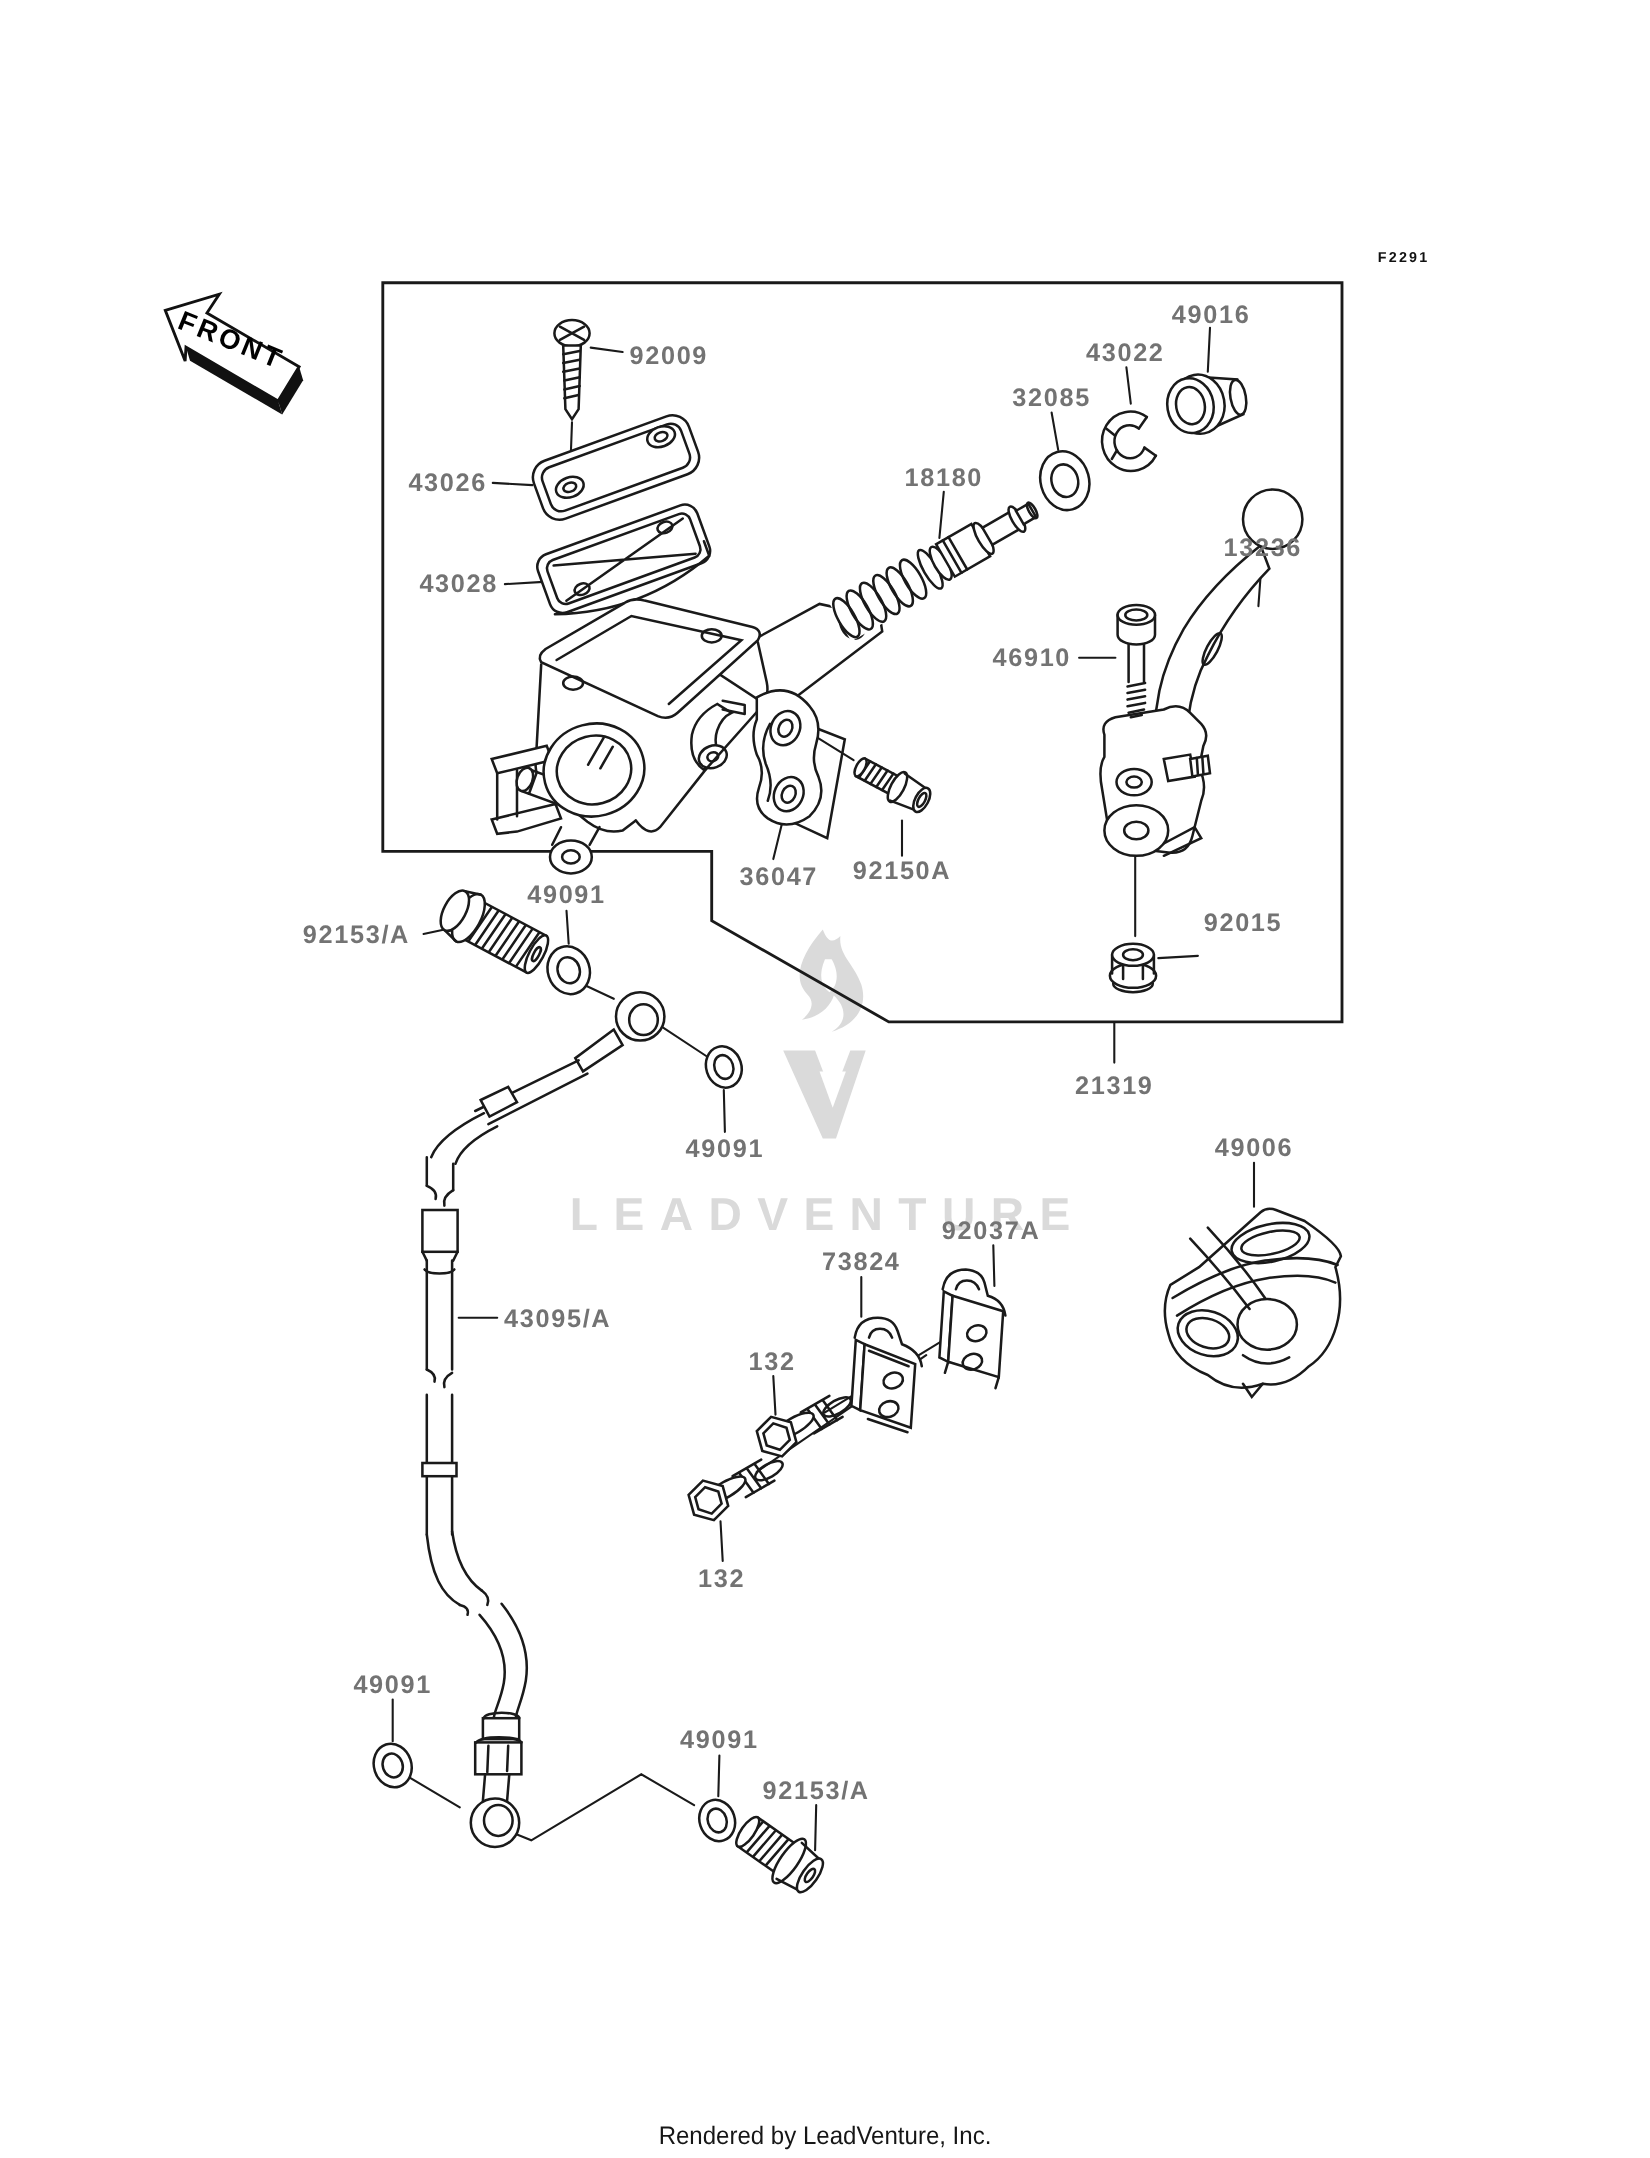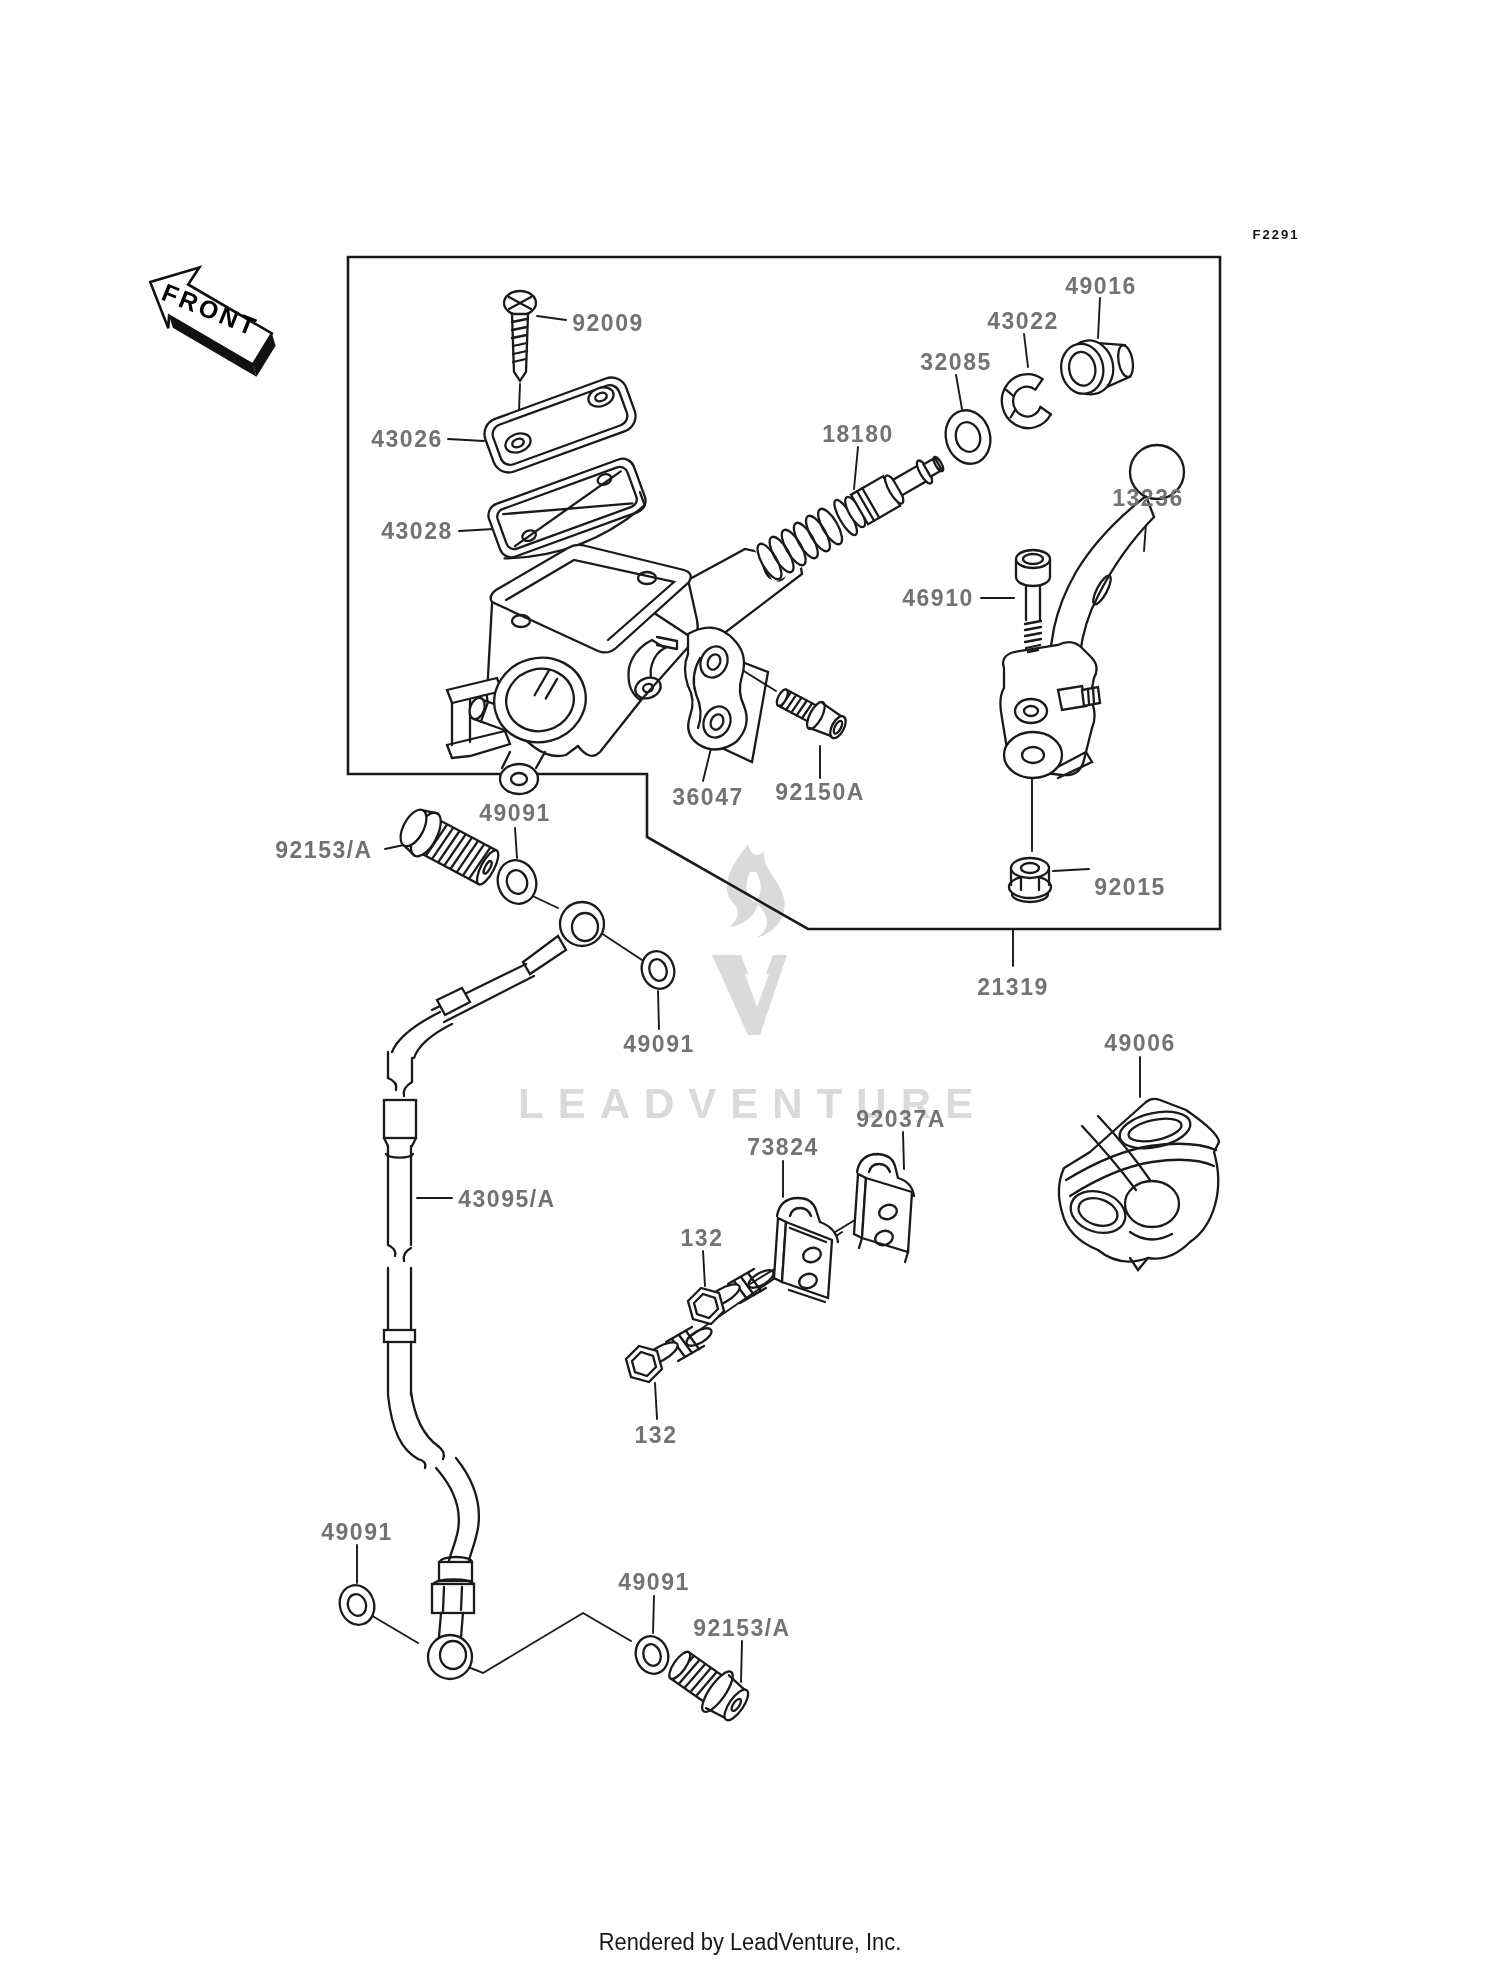--- a/index.html
+++ b/index.html
@@ -399,21 +399,21 @@
   <div class="plabel" style="left:407px;top:439px">43026</div>
   <div class="plabel" style="left:417px;top:531px">43028</div>
   <div class="plabel" style="left:858px;top:434px">18180</div>
   <div class="plabel" style="left:956px;top:362px">32085</div>
   <div class="plabel" style="left:1023px;top:321px">43022</div>
   <div class="plabel" style="left:1101px;top:286px">49016</div>
   <div class="plabel" style="left:1148px;top:498px">13236</div>
   <div class="plabel" style="left:938px;top:598px">46910</div>
   <div class="plabel" style="left:708px;top:797px">36047</div>
   <div class="plabel" style="left:820px;top:792px">92150A</div>
-  <div class="plabel" style="left:1130px;top:887px">92015</div>
+  <div class="plabel" style="left:1130px;top:839px">92015</div>
   <div class="plabel" style="left:1013px;top:987px">21319</div>
   <div class="plabel" style="left:324px;top:850px">92153/A</div>
   <div class="plabel" style="left:515px;top:813px">49091</div>
   <div class="plabel" style="left:659px;top:1044px">49091</div>
   <div class="plabel" style="left:507px;top:1199px">43095/A</div>
   <div class="plabel" style="left:1140px;top:1043px">49006</div>
   <div class="plabel" style="left:901px;top:1119px">92037A</div>
   <div class="plabel" style="left:783px;top:1147px">73824</div>
   <div class="plabel" style="left:702px;top:1238px">132</div>
   <div class="plabel" style="left:656px;top:1435px">132</div>

